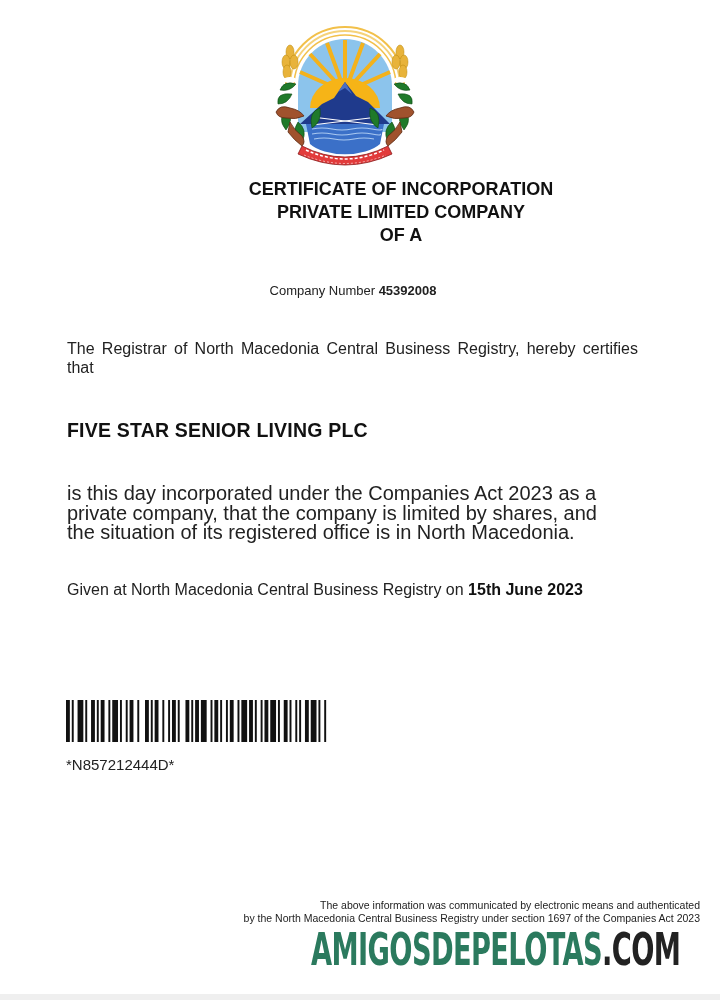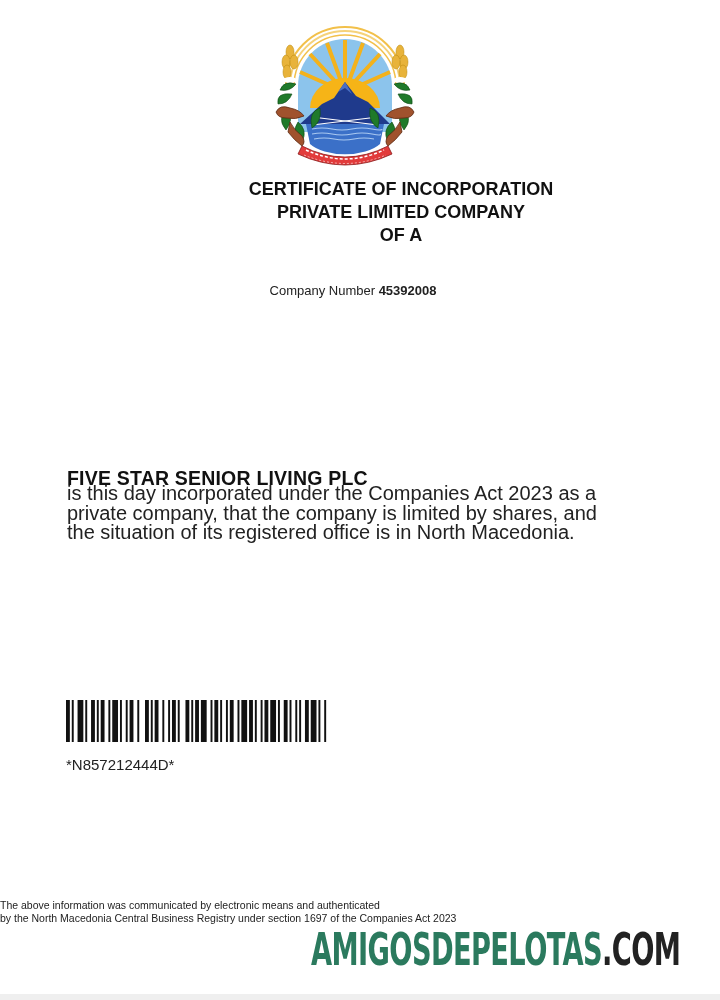--- a/index.html
+++ b/index.html
@@ -25,39 +25,39 @@
     }
     .company-number b { font-weight: bold; text-align: center; }
 
     .intro {
       position: absolute; left: 67px; top: 339px; width: 571px;
       font-size: 16px; line-height: 19px; text-align: justify; color: #222;
     }
 
     .company-name {
       position: absolute; left: 67px; top: 419px;
-      font-size: 19.5px; font-weight: bold; color: #111; letter-spacing: 0.2px; margin-top: 48px;
+      font-size: 19.5px; font-weight: bold; color: #111; letter-spacing: 0.2px;
     }
 
     .body-text {
       position: absolute; left: 67px; top: 484px; width: 560px;
       font-size: 20px; line-height: 19.5px; color: #222;
     }
 
     .given {
       position: absolute; left: 67px; top: 581px;
       font-size: 16px; color: #222; white-space: nowrap;
     }
     .given b { font-weight: bold; color: #111; }
 
     .barcode { position: absolute; left: 66px; top: 700px; width: 264px; height: 42px; }
     .barcode-text { position: absolute; left: 66px; top: 756px; font-size: 15px; color: #222; }
 
     .footer {
-      position: absolute; left: 0; top: 899px; width: 700px; text-align: left;
+      position: absolute; left: 0; top: 899px; width: 700px; text-align: right;
       font-size: 10.5px; line-height: 12.5px; color: #222;
     }
 
     .watermark {
       position: absolute; left: 311px; top: 925px; height: 50px;
       font-family: "DejaVu Sans", sans-serif; font-weight: bold; font-size: 44px;
       line-height: 50px; letter-spacing: -1px;
       transform: scaleX(0.62); transform-origin: left top; white-space: nowrap;
     }
     .wm-green { color: #2b7a5e; }
@@ -148,25 +148,30 @@
     <div>CERTIFICATE OF INCORPORATION</div>
     <div>PRIVATE LIMITED COMPANY</div>
     <div>OF A</div>
   </div>
 
   <div class="company-number">
     <span>Company Number</span>
     <b>45392008</b>
   </div>
 
+  <div class="intro">The Registrar of North Macedonia Central Business Registry, hereby certifies that</div>
 
   <div class="company-name">FIVE STAR SENIOR LIVING PLC</div>
 
   <div class="body-text">is this day incorporated under the Companies Act 2023 as a private company, that the company is limited by shares, and the situation of its registered office is in North Macedonia.</div>
 
+  <div class="given">
+    <span>Given at North Macedonia Central Business Registry on</span>
+    <b>15th June 2023</b>
+  </div>
 
   <svg class="barcode" id="barcode" viewBox="0 0 264 42" preserveAspectRatio="none">
       <rect x="0.00" y="0" width="3.85" height="42" fill="#111"></rect>
       <rect x="5.78" y="0" width="1.93" height="42" fill="#111"></rect>
       <rect x="11.56" y="0" width="5.78" height="42" fill="#111"></rect>
       <rect x="19.27" y="0" width="1.93" height="42" fill="#111"></rect>
       <rect x="25.05" y="0" width="3.85" height="42" fill="#111"></rect>
       <rect x="30.83" y="0" width="1.93" height="42" fill="#111"></rect>
       <rect x="34.69" y="0" width="3.85" height="42" fill="#111"></rect>
       <rect x="42.39" y="0" width="1.93" height="42" fill="#111"></rect>

